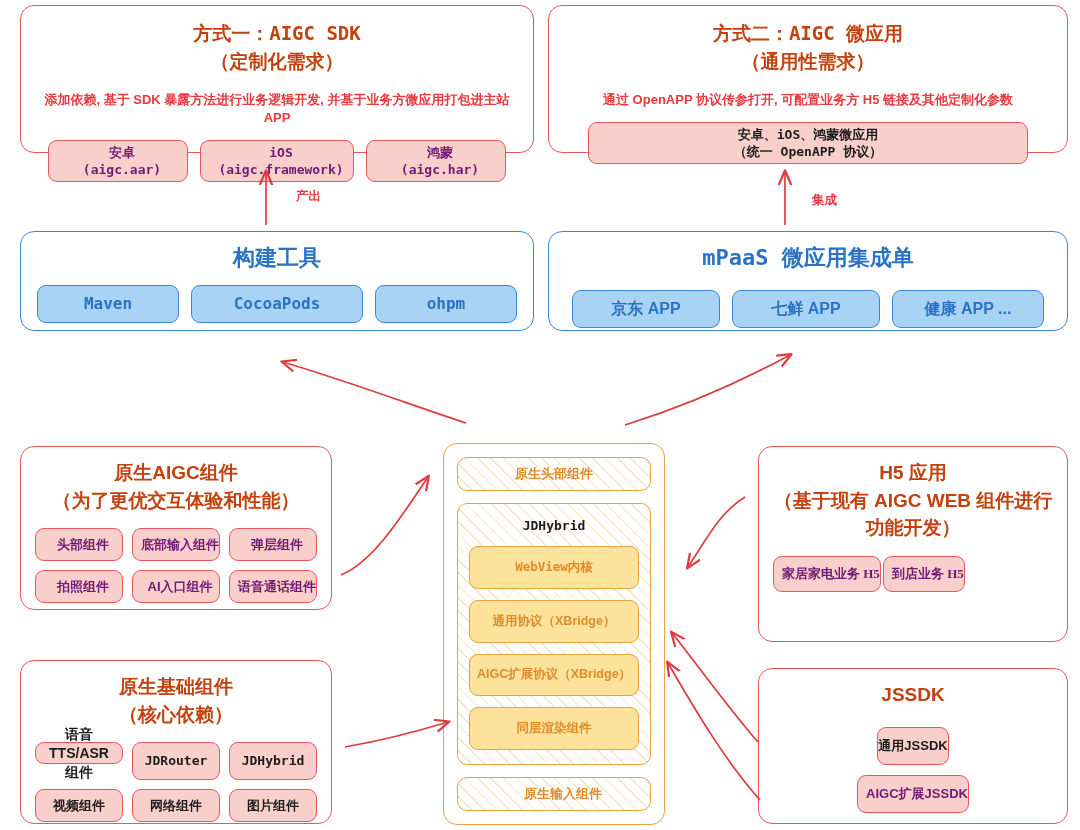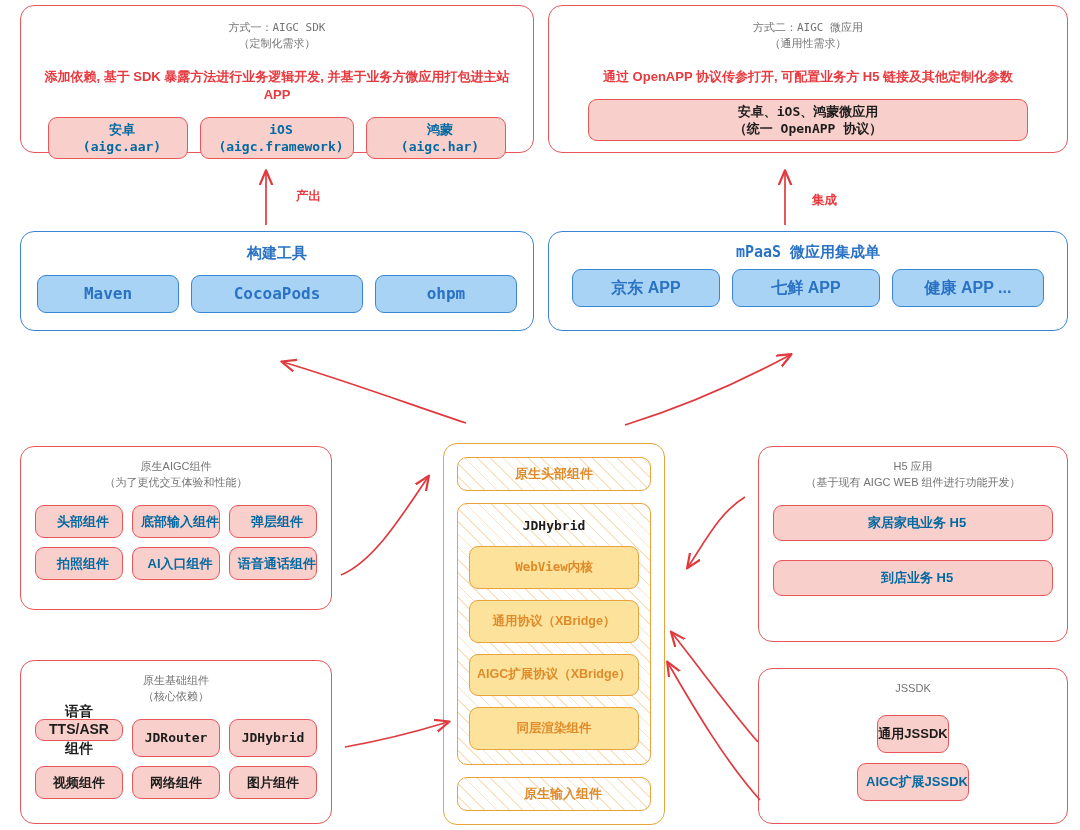--- a/index.html
+++ b/index.html
@@ -35,29 +35,29 @@
     background: #ffffff;
   }
   .panel-pink {
     border: 1.6px solid #e8565a;
   }
   .panel-blue {
     border: 1.6px solid #3a86d6;
   }
   .panel-title {
     text-align: center;
-    font-size: 11px;
+    font-size: 19px;
     line-height: 1.45;
-    color: #737373;
-    font-weight: 400;
+    color: #c2410c;
+    font-weight: 700;
     white-space: pre-line;
   }
   .panel-title.blue-title {
     color: #2a72c4;
-    font-size: 15px;
+    font-size: 22px;
     font-weight: 700;
   }
   .panel-sub-red {
     text-align: center;
     font-size: 13px;
     color: #e8393e;
     line-height: 1.4;
     font-weight: 700;
   }
   .chiprow {
@@ -74,21 +74,21 @@
     text-align: center;
     border-radius: 9px;
     font-size: 13px;
     line-height: 1.35;
     white-space: pre-line;
     font-weight: 700;
   }
   .chip-pink {
     background: #f9cfcb;
     border: 1.5px solid #e8565a;
-    color: #0369a1;
+    color: #701a75;
     padding-left: 8px;
   }
   .chip-pink-dark {
     background: #f9cfcb;
     border: 1.5px solid #e8565a;
     color: #1c1c1c;
   }
   .chip-blue {
     background: #a8d3f5;
     border: 1.5px solid #3a86d6;
@@ -254,21 +254,21 @@
     <div class="panel-title blue-title">构建工具</div>
     <div class="chiprow" style="margin-top:11px;">
       <div class="chip chip-blue mono" style="width:144px; height:38px; font-size:16px;">Maven</div>
       <div class="chip chip-blue mono" style="width:174px; height:38px; font-size:16px;">CocoaPods</div>
       <div class="chip chip-blue mono" style="width:144px; height:38px; font-size:16px;">ohpm</div>
     </div>
   </div>
 
   <div class="panel panel-blue" style="left:548px; top:231px; width:520px; height:100px; padding:10px 16px;">
     <div class="panel-title blue-title mono">mPaaS 微应用集成单</div>
-    <div class="chiprow" style="margin-top:5px;">
+    <div class="chiprow" style="margin-top:16px;">
       <div class="chip chip-blue" style="width:148px; height:38px; font-size:16px;">京东 APP</div>
       <div class="chip chip-blue" style="width:148px; height:38px; font-size:16px;">七鲜 APP</div>
       <div class="chip chip-blue" style="width:152px; height:38px; font-size:16px;">健康 APP ...</div>
     </div>
   </div>
 
   <div class="panel panel-pink" style="left:20px; top:446px; width:312px; height:164px; padding:12px 14px;">
     <div class="panel-title">原生AIGC组件
 （为了更优交互体验和性能）</div>
     <div class="grid2x3" style="margin-top:14px;">
@@ -305,21 +305,21 @@
       <div class="mid-sub">AIGC扩展协议（XBridge）</div>
       <div class="mid-sub">同层渲染组件</div>
     </div>
 
     <div class="mid-band hatch" style="height:34px; flex:0 0 34px;padding-left:18px;">原生输入组件</div>
   </div>
 
   <div class="panel panel-pink" style="left:758px; top:446px; width:310px; height:196px; padding:12px 14px;">
     <div class="panel-title">H5 应用
 （基于现有 AIGC WEB 组件进行功能开发）</div>
-    <div style="margin-top:14px; display:flex; flex-direction:column; gap:19px;">
+    <div style="margin-top:14px; display:flex; gap:2px;font-family:Liberation Serif, serif;">
       <div class="chip chip-pink" style="height:36px;">家居家电业务 H5</div>
       <div class="chip chip-pink" style="height:36px;">到店业务 H5</div>
     </div>
   </div>
 
   <div class="panel panel-pink" style="left:758px; top:668px; width:310px; height:156px; padding:12px 14px;">
     <div class="panel-title">JSSDK</div>
     <div style="margin-top:18px; display:flex; flex-direction:column; gap:10px;align-items:center;">
       <div class="chip chip-pink-dark" style="height:38px;">通用JSSDK</div>
       <div class="chip chip-pink" style="height:38px;">AIGC扩展JSSDK</div>

